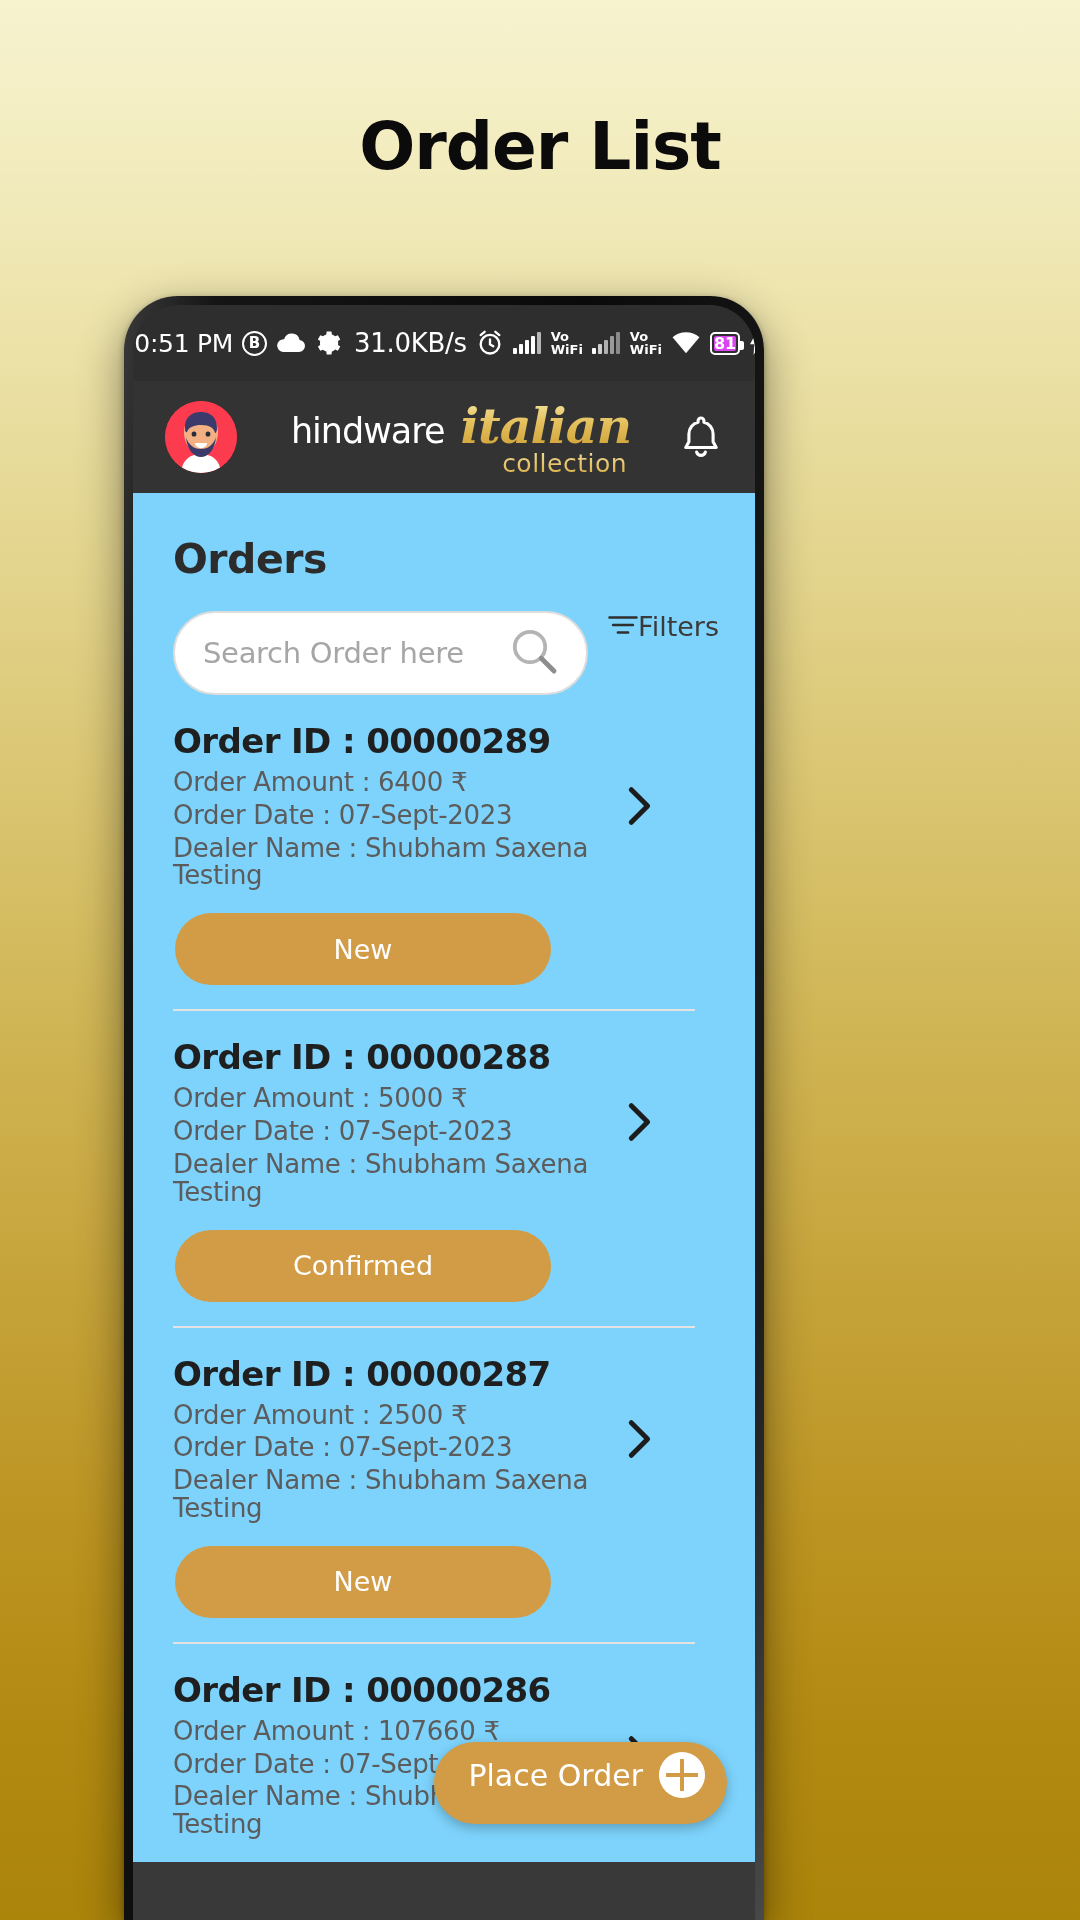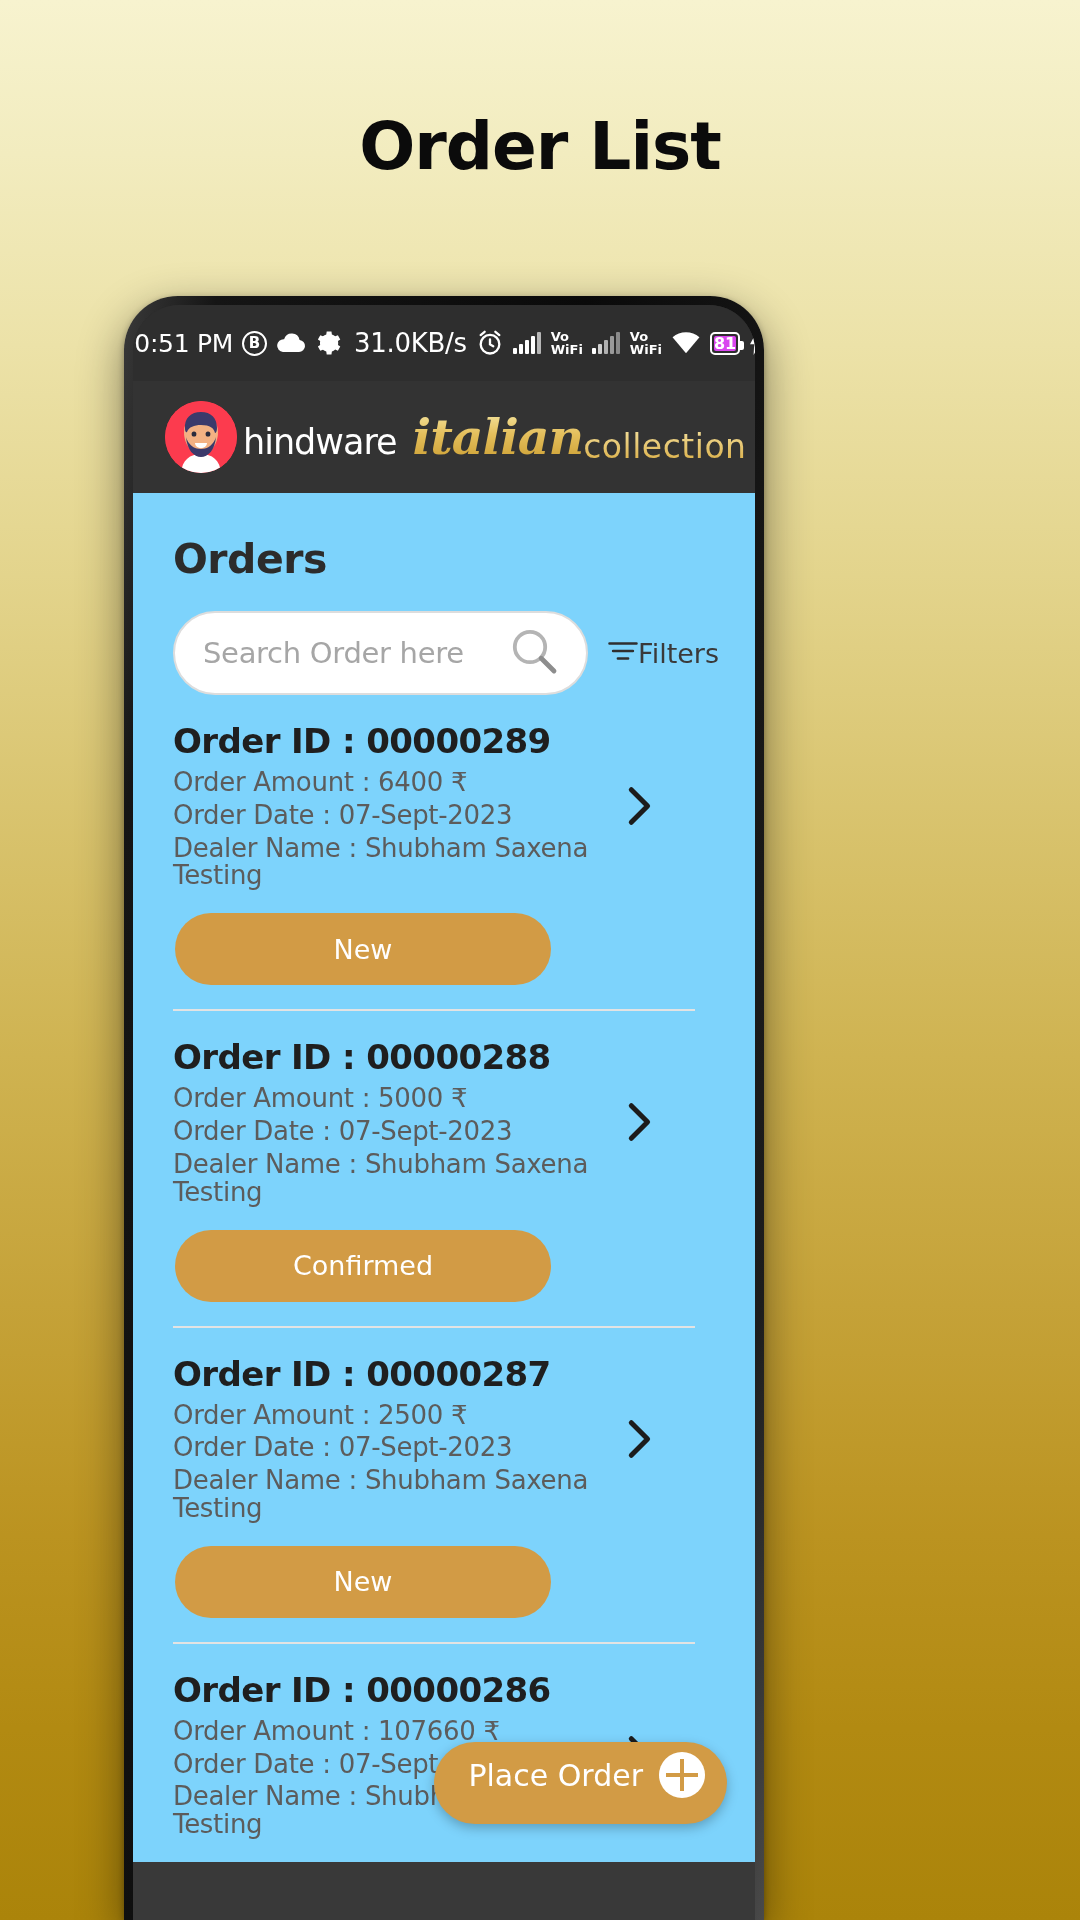--- a/index.html
+++ b/index.html
@@ -132,56 +132,56 @@
     display: flex;
     align-items: center;
     padding: 0 32px;
     justify-content: space-between;
   }
   .avatar {
     width: 72px; height: 72px; border-radius: 50%;
     background: #fc3b4e;
     position: relative; overflow: hidden; flex: none;
   }
-  .brand { display:flex; flex-direction: row; align-items:center; margin-left: 6px; }
+  .brand { display:flex; flex-direction: column; align-items:center; margin-left: 6px; }
   .brand-row { display:flex; align-items: baseline; }
   .brand-hw {
     color:#ffffff; font-size: 35px; letter-spacing:-1px;
     font-family: "DejaVu Sans", sans-serif; font-weight: 400;
   }
   .brand-it {
     font-family: "DejaVu Serif", serif;
     font-style: italic; font-weight: 700;
     font-size: 49px; letter-spacing: -1px; margin-left: 16px;
     background: linear-gradient(180deg,#f6e9a8 0%,#e4bf5c 45%,#c99b2e 100%);
     -webkit-background-clip: text; background-clip: text; color: transparent;
   }
   .brand-coll {
     font-family: "DejaVu Sans", sans-serif;
-    font-size: 33px; letter-spacing:.5px; margin-top:-6px;
-    align-self: flex-end; margin-right: 16px;
+    font-size: 25px; letter-spacing:.5px; margin-top:-6px;
+    align-self: flex-end; margin-right: 4px;
     background: linear-gradient(180deg,#f3e0a0 0%,#d9ab3f 100%);
     -webkit-background-clip: text; background-clip: text; color: transparent;
   }
   .bell { width: 44px; height: 48px; flex: none; }
 
   
   .screen {
     background: #7dd3fc;
     height: calc(100% - 76px - 112px);
     position: relative;
     overflow: hidden;
   }
   .page-title {
     font-family: "DejaVu Sans", sans-serif;
     font-size: 41px; font-weight: 700; color: #2c2c2c;
     padding: 42px 0 0 40px; letter-spacing: -0.5px;
   }
   .searchrow {
-    display: flex; align-items: center; gap: 20px;
+    display: flex; align-items: flex-start; gap: 20px;
     padding: 28px 30px 0 40px;
   }
   .searchbox {
     flex: 1; height: 84px; border: 2px solid #dddddd;
     border-radius: 46px; display: flex; align-items: center;
     padding: 0 26px 0 28px; justify-content: space-between;
     background: #fff;
   }
   .searchbox .ph {
     font-family: "DejaVu Sans", sans-serif;

